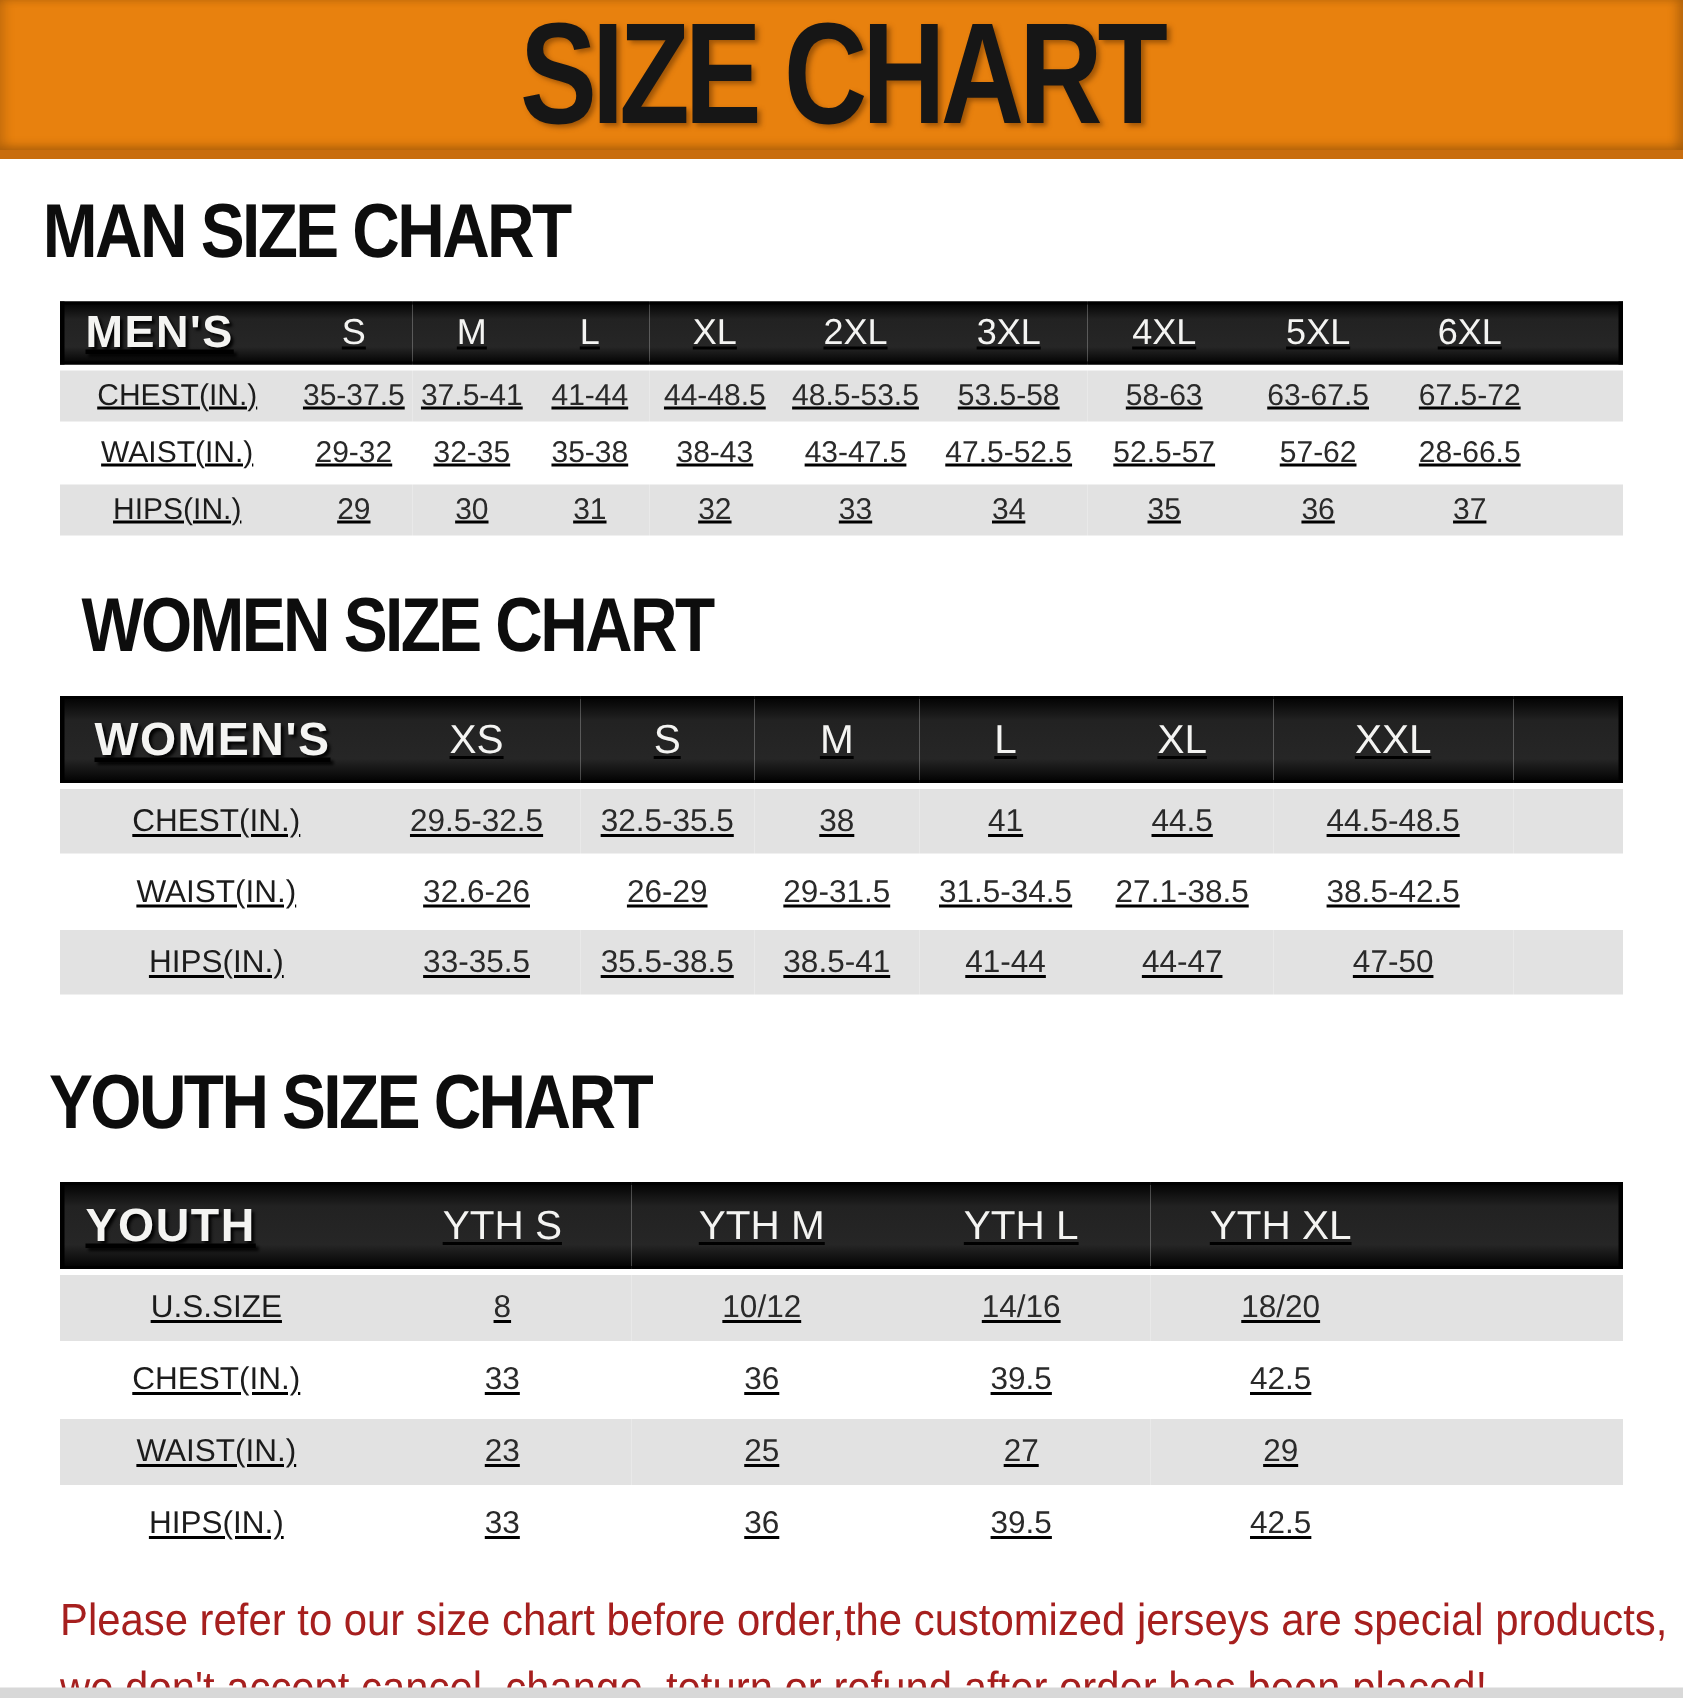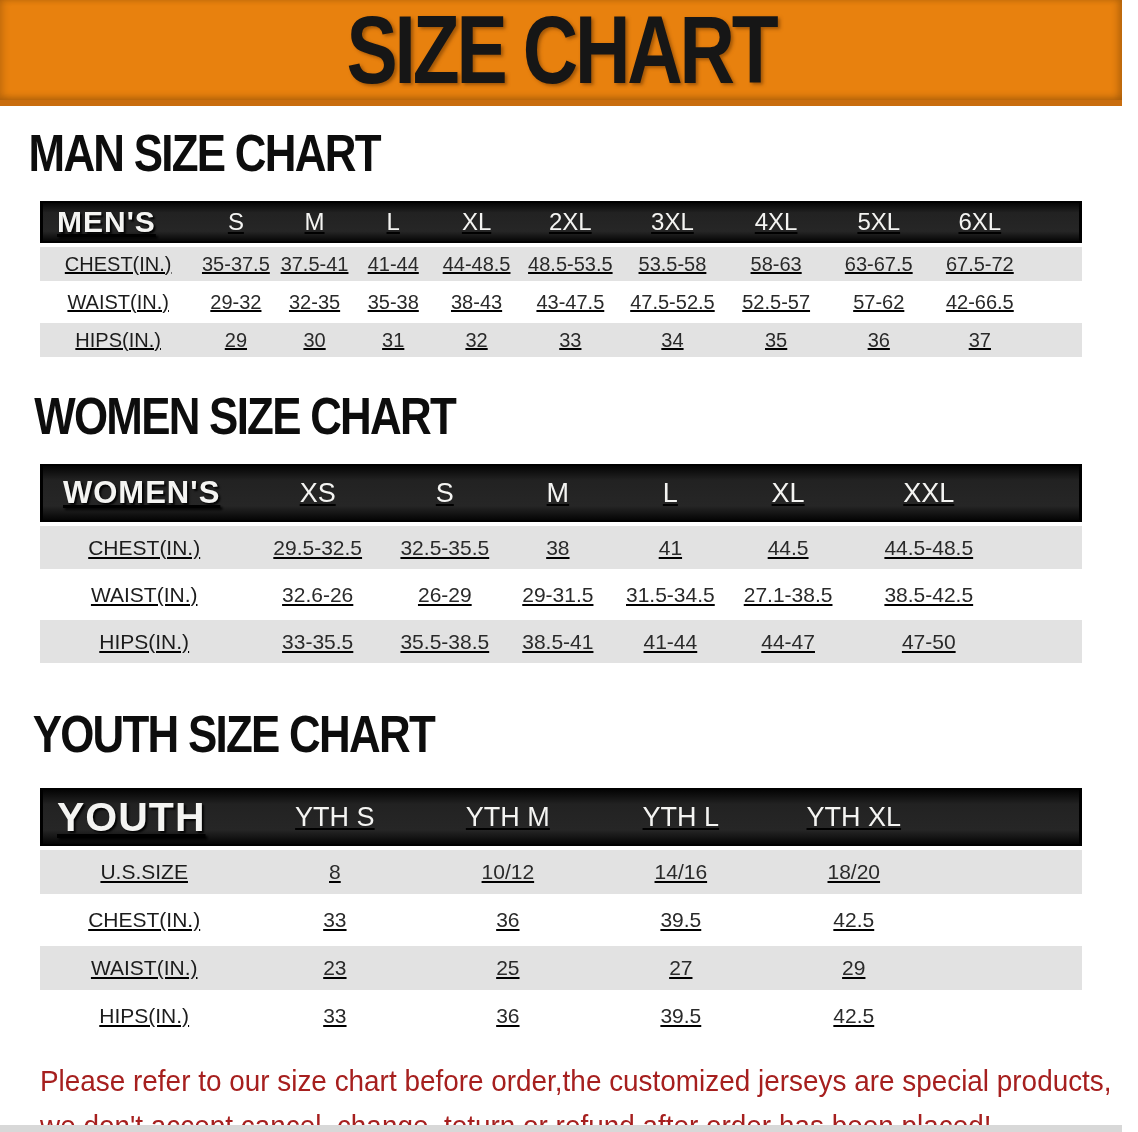--- a/index.html
+++ b/index.html
@@ -27,21 +27,21 @@
   
   .title-wrap{}
   .section-title{
     display:inline-block;
     font-size:51px;font-weight:bold;line-height:1;
     color:#0d0d0d;letter-spacing:-2px;
     transform:scaleX(.86);
     white-space:nowrap;
   }
   .tw-0{margin-top:22px;}
-  .tw-1{margin-top:30px;}
+  .tw-1{margin-top:30px;padding-left:20px;}
   .tw-2{margin-top:42px;}
 
   
   .size-table{
     width:calc(100% - 80px);
     margin:0 40px;
     border-collapse:separate;
     border-spacing:0 4px;
     table-layout:fixed;
     text-decoration:underline;
@@ -83,21 +83,21 @@
   .sec-0 td{font-size:20px;}
 
   .sec-1 thead tr{height:58px;}
   .sec-1 thead th{font-size:27px;}
   .sec-1 thead th.group-label{font-size:31px;padding-left:20px;}
   .sec-1 tbody tr{height:43px;}
   .sec-1 td{font-size:21px;}
 
   .sec-2 thead tr{height:58px;}
   .sec-2 thead th{font-size:27px;}
-  .sec-2 thead th.group-label{font-size:41px;}
+  .sec-2 thead th.group-label{font-size:31px;}
   .sec-2 tbody tr{height:44px;}
   .sec-2 td{font-size:21px;}
 
   
   .footer{margin:16px 0 0 40px;}
   .footer-line{
     font-size:30px;line-height:45px;
     color:#A61F1E;
     transform:scaleX(.93);transform-origin:0 50%;
     white-space:nowrap;
@@ -167,21 +167,21 @@
             <tr>
               <td class="measurement-label">WAIST(IN.)</td>
               <td>29-32</td>
               <td>32-35</td>
               <td>35-38</td>
               <td>38-43</td>
               <td>43-47.5</td>
               <td>47.5-52.5</td>
               <td>52.5-57</td>
               <td>57-62</td>
-              <td>42-66.5</td>
+              <td>28-66.5</td>
               <td></td>
             </tr>
             <tr>
               <td class="measurement-label">HIPS(IN.)</td>
               <td>29</td>
               <td>30</td>
               <td>31</td>
               <td>32</td>
               <td>33</td>
               <td>34</td>

